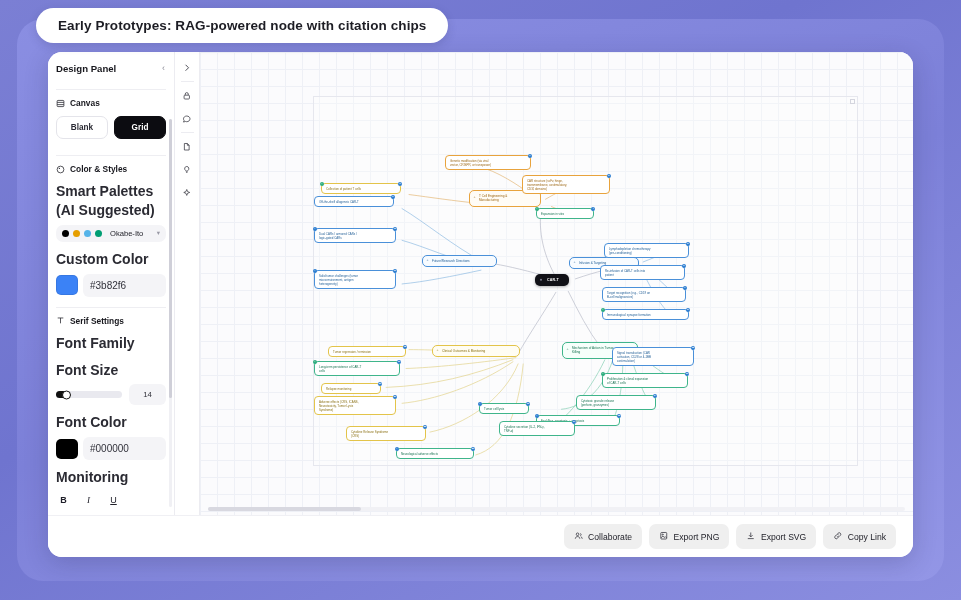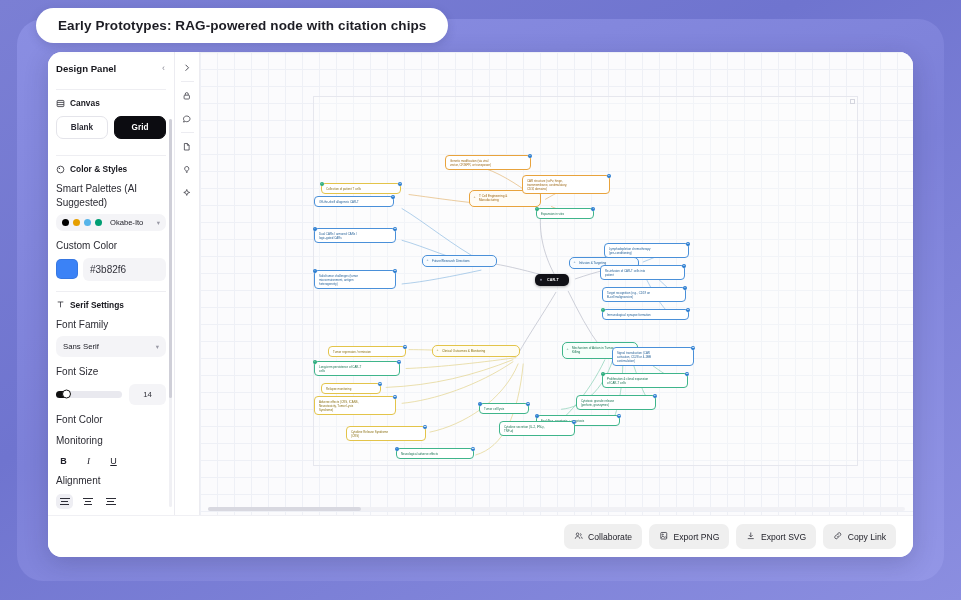--- a/index.html
+++ b/index.html
@@ -83,21 +83,21 @@
   .seg-btn {
     flex: 1; text-align: center;
     font-size: 8.2px; font-weight: 600;
     padding: 6px 0; border-radius: 7px;
     border: 1px solid #e4e4ea; background: #fff; color: #2a2a33;
     cursor: pointer;
   }
   .seg-btn.active { background: #0c0c11; color: #fff; border-color: #0c0c11; }
 
   .field-label {
-    font-size: 10px; font-weight: 400; color: #2b2b33;
+    font-size: 14px; font-weight: 700; color: #2b2b33;
     margin: 8px 0 5px;
     line-height: 1.35;
   }
 
   .palette-row {
     display: flex; align-items: center; gap: 4px;
     background: #f4f4f7; border-radius: 7px;
     padding: 4px 6px; cursor: pointer;
   }
   .sw { width: 7px; height: 7px; border-radius: 50%; flex-shrink: 0; }
@@ -363,35 +363,35 @@
             <span class="sec-ico">
               <svg viewBox="0 0 16 16" fill="none" stroke="currentColor" stroke-width="1.4">
                 <line x1="3" y1="3.5" x2="13" y2="3.5"></line>
                   <line x1="8" y1="3.5" x2="8" y2="13"></line>
               </svg>
             </span>
             <span>Serif Settings</span>
           </div>
 
           <div class="field-label">Font Family</div>
-          <div class="select-box">
-            <span class="select-val">Sans Serif</span>
-            <span class="palette-chev">▾</span>
-          </div>
 
           <div class="field-label">Font Size</div>
           <div class="slider-row">
             <span class="slider-track">
               <span class="slider-fill"></span>
               <span class="slider-knob"></span>
             </span>
             <span class="size-box">14</span>
           </div>
 
           <div class="field-label">Font Color</div>
+          <div class="color-row">
+            <span class="color-chip" style="background:#000000"></span>
+            <span class="color-hex">#000000</span>
+          </div>
 
           <div class="field-label">Monitoring</div>
           <div class="fmt-row">
             <span class="fmt-btn b">B</span>
             <span class="fmt-btn i">I</span>
             <span class="fmt-btn u">U</span>
           </div>
 
           <div class="field-label">Alignment</div>
           <div class="align-row">

